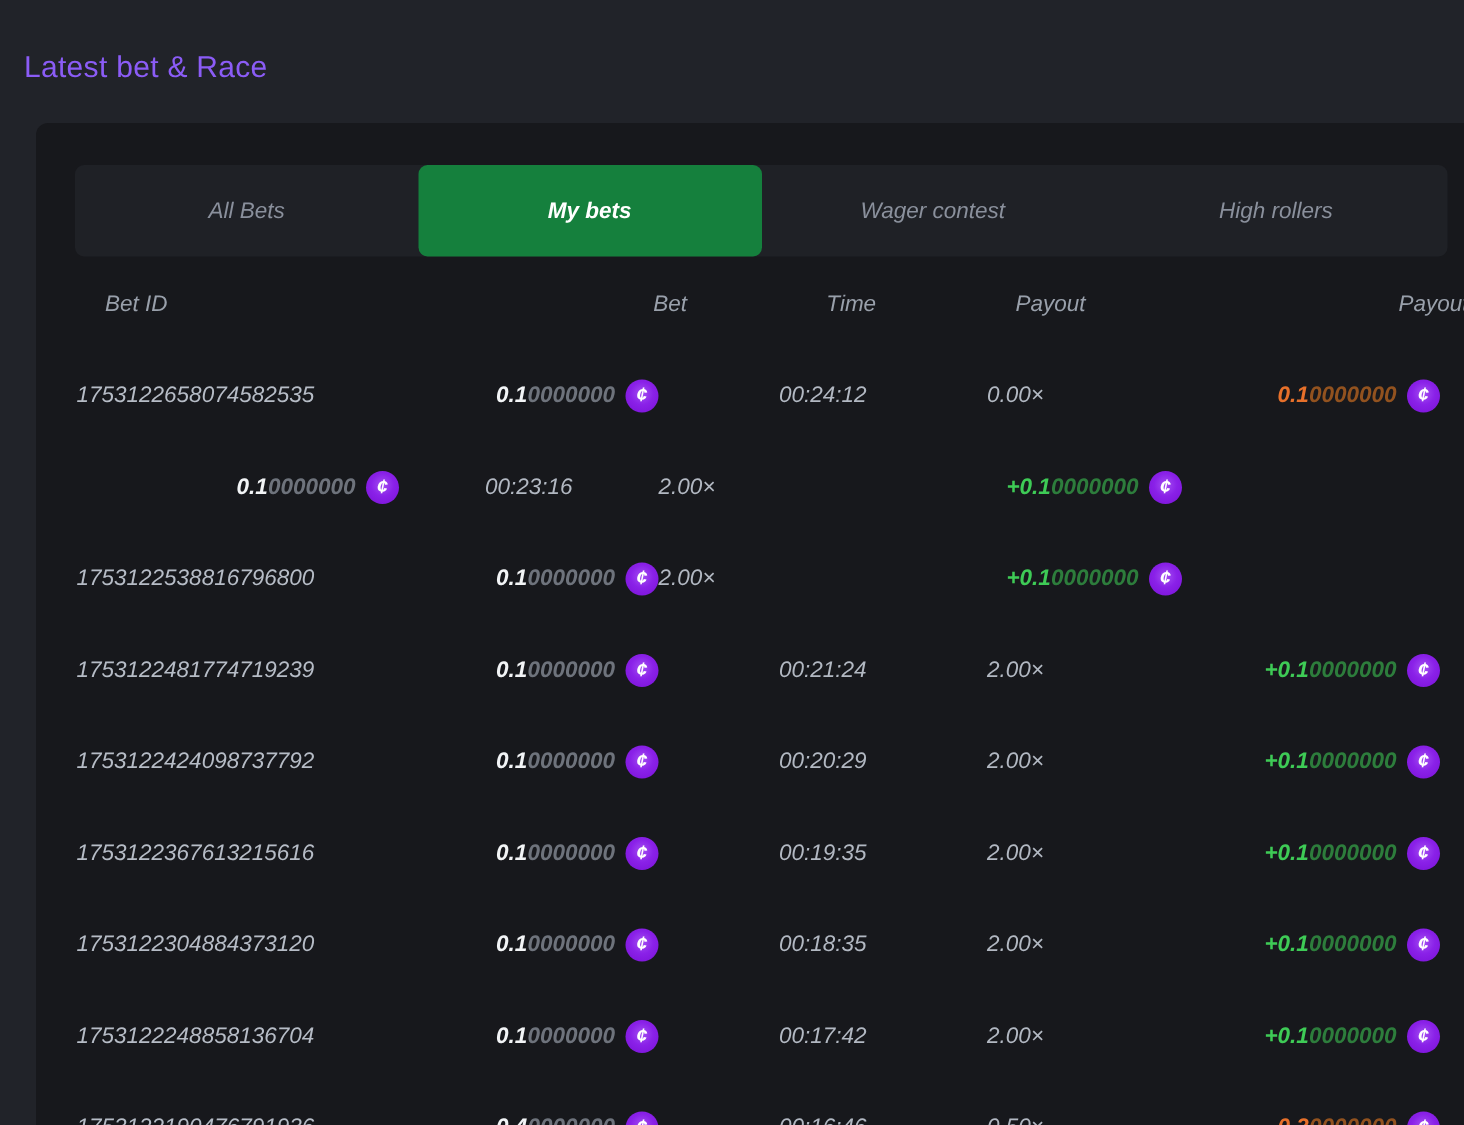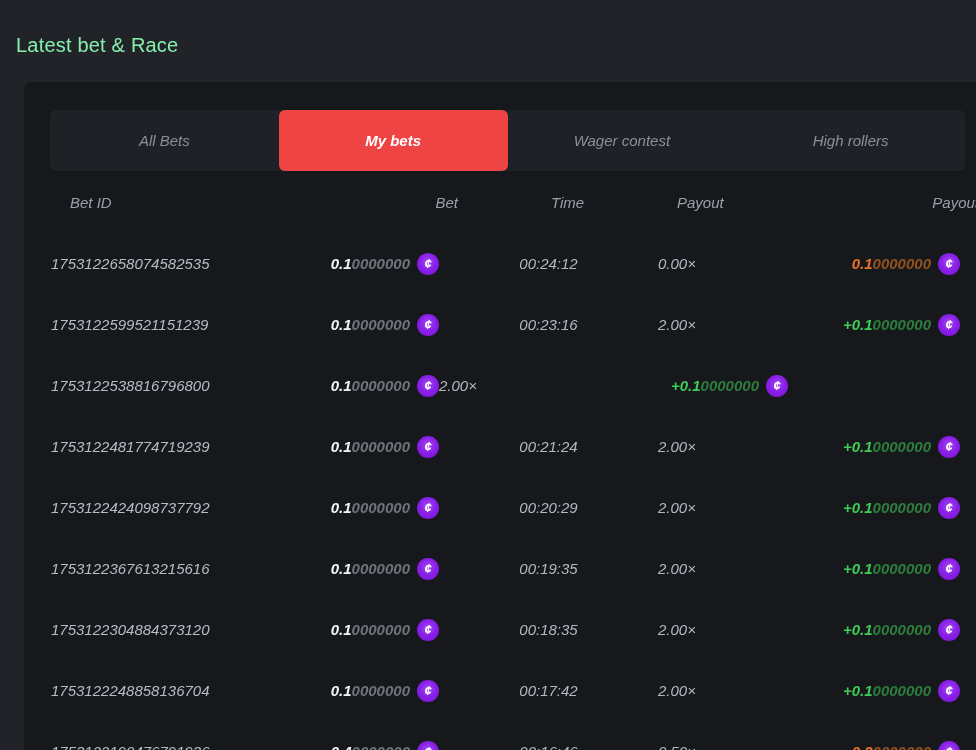--- a/index.html
+++ b/index.html
@@ -7,21 +7,21 @@
   body {
     background:#212329;
     font-family:"Liberation Sans", sans-serif;
     color:#b6bcc6;
     position:relative;
   }
   .page-title{
     margin:34px 0 0 16px;
     font-size:20px;
     font-weight:500;
-    color:#86efac;
+    color:#8b5cf6;
     letter-spacing:.2px;
   }
   .card{
     position:absolute;
     left:24px; top:82px;
     width:960px; height:668px;
     background:#17181c;
     border-radius:8px 0 0 0;
     padding:28px 0 0 26px;
     font-style:italic;
@@ -34,21 +34,21 @@
     grid-template-columns:repeat(4,1fr);
   }
   .tab{
     display:flex; align-items:center; justify-content:center;
     font-size:15px;
     color:#8a909c;
     cursor:pointer;
     border-radius:6px;
   }
   .tab.active{
-    background:#ef4444;
+    background:#15803d;
     color:#ffffff;
     font-weight:700;
   }
   .table{ width:909px; margin-left:1px; }
   .trow, .thead{
     display:grid;
     grid-template-columns:215px 173px 219px 130px 172px;
     align-items:center;
   }
   .thead{ height:62px; font-size:15px; color:#99a0ab;margin-left:19px; }
@@ -120,21 +120,20 @@
     <div class="cell c4 payout-cell">0.00×</div>
     <div class="cell c5 profit-cell loss">
       <span class="amt"><span class="amt-main">0.1</span><span class="amt-zeros">0000000</span></span>
       <span class="coin">
               <span class="coin-glyph">¢</span>
             </span>
     </div>
   </div>
 
   <div class="trow">
-    <div class="cell c1 id-cell">1753122599521151239</div>
     <div class="cell c2 bet-cell">
       <span class="amt"><span class="amt-main">0.1</span><span class="amt-zeros">0000000</span></span>
       <span class="coin">
               <span class="coin-glyph">¢</span>
             </span>
     </div>
     <div class="cell c3 time-cell">00:23:16</div>
     <div class="cell c4 payout-cell">2.00×</div>
     <div class="cell c5 profit-cell win">
       <span class="amt"><span class="amt-main">+0.1</span><span class="amt-zeros">0000000</span></span>

